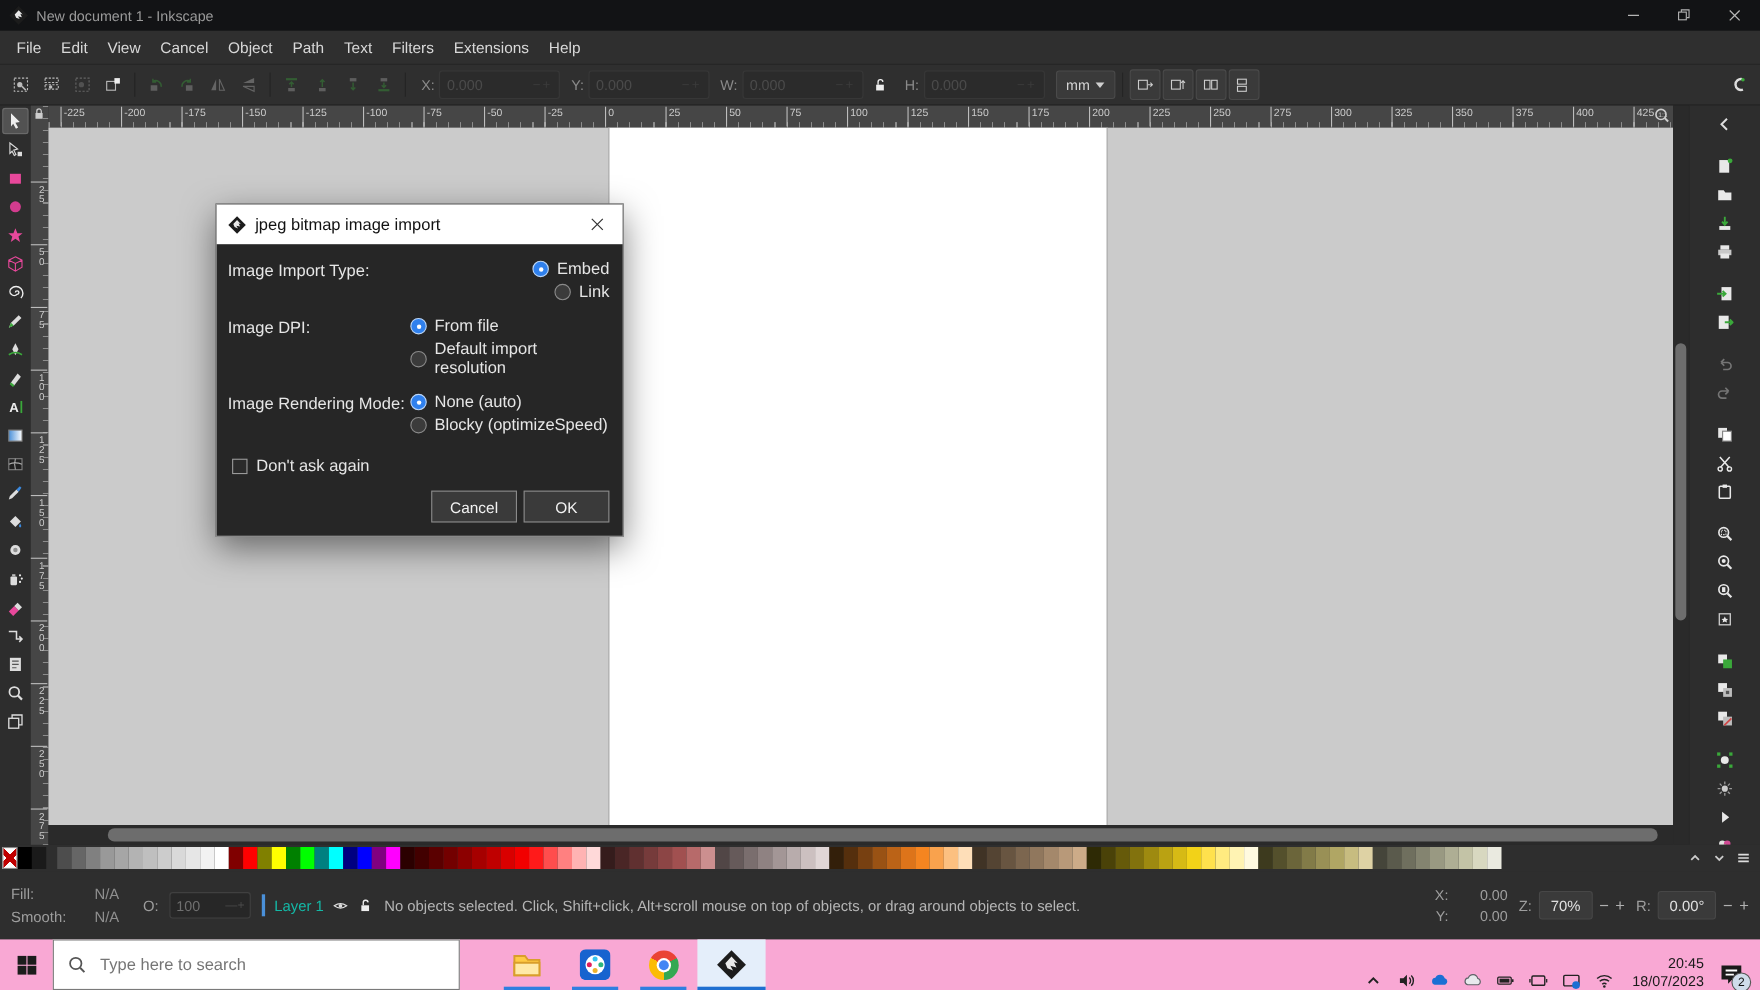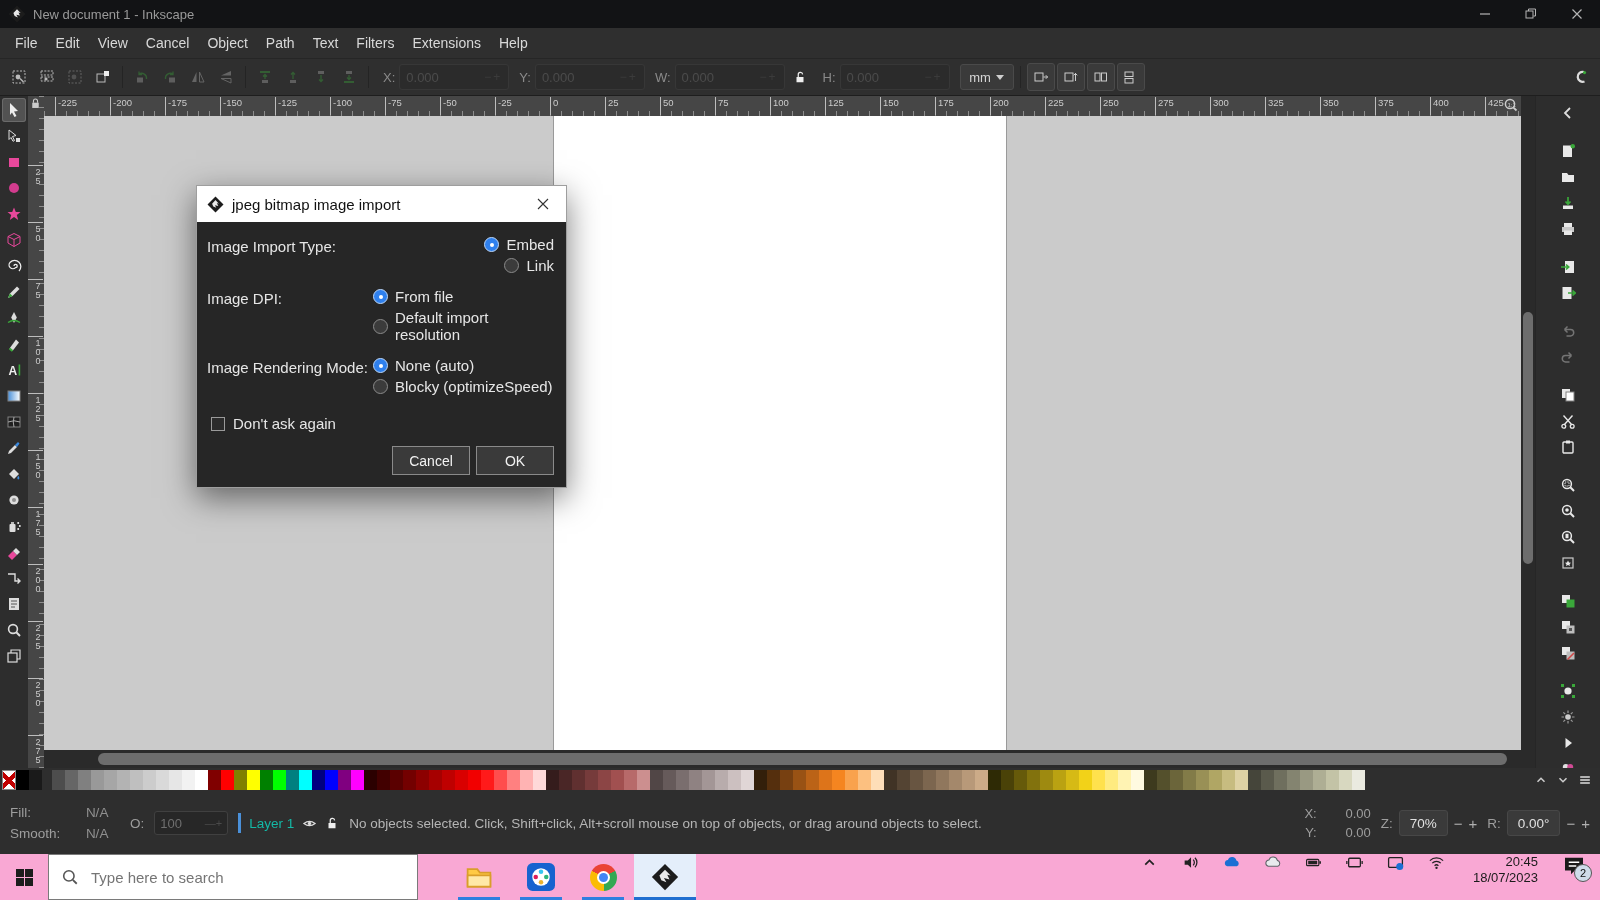--- a/index.html
+++ b/index.html
@@ -92,21 +92,21 @@
     font-family:"Liberation Sans",sans-serif;}
   .appbtns{display:flex;margin-left:30px;}
   .app-btn{width:62px;display:flex;align-items:center;justify-content:center;position:relative;}
   .app-btn::after{content:'';position:absolute;bottom:0;left:10px;right:10px;height:3px;background:#2f7fe0;}
   .app-btn.active{background:#e4eefa;}
   .app-btn.active::after{left:0;right:0;background:#1f6fd0;}
   .chrome-icon{width:27px;height:27px;border-radius:50%;
     background:conic-gradient(from -60deg,#ea4335 0 120deg,#34a853 120deg 240deg,#fbbc05 240deg 360deg);position:relative;}
   .chrome-icon::before{content:'';position:absolute;left:7px;top:7px;width:13px;height:13px;border-radius:50%;background:#fff;}
   .chrome-icon::after{content:'';position:absolute;left:9px;top:9px;width:9px;height:9px;border-radius:50%;background:#4285f4;}
-  .tray{margin-left:auto;display:flex;align-items:flex-start;gap:24px;padding-right:12px;}
+  .tray{margin-left:auto;display:flex;align-items:flex-end;gap:13px;padding-right:12px;}
   .clock{text-align:right;font-size:13px;color:#1b1b1b;line-height:16px;margin-left:4px;}
   .notif{position:relative;width:26px;height:26px;}
   .badge{position:absolute;right:-4px;bottom:-2px;width:16px;height:16px;border-radius:50%;background:#cfdcea;
     border:1px solid #555;font-size:11px;color:#111;display:flex;align-items:center;justify-content:center;}
   
   .dialog{position:fixed;left:196px;top:185px;width:369px;background:#262626;border:1px solid #9e9e9e;
     box-shadow:0 10px 30px rgba(0,0,0,.5);z-index:50;}
   .dlg-title{height:36px;background:#ffffff;color:#111;display:flex;align-items:center;gap:8px;
     padding:0 10px;font-size:15px;}
   .dlg-close{margin-left:auto;width:26px;height:26px;display:flex;align-items:center;justify-content:center;color:#333;}

